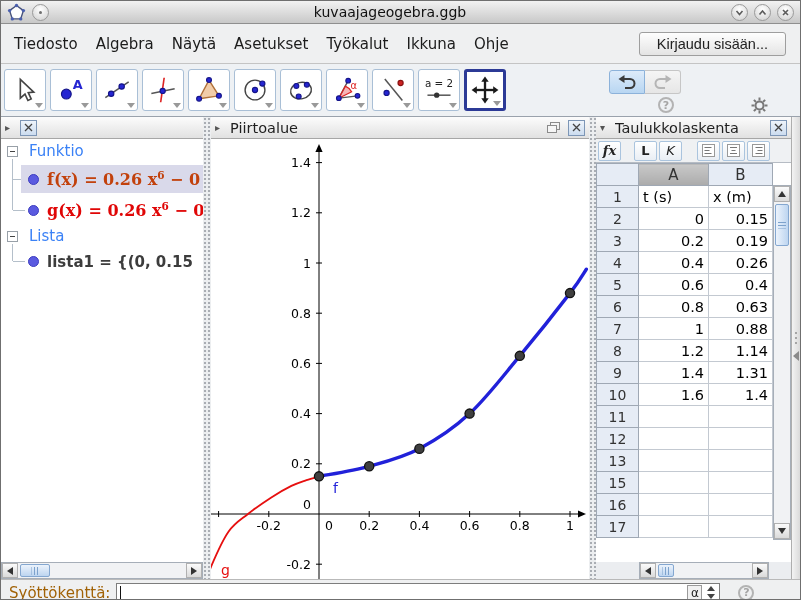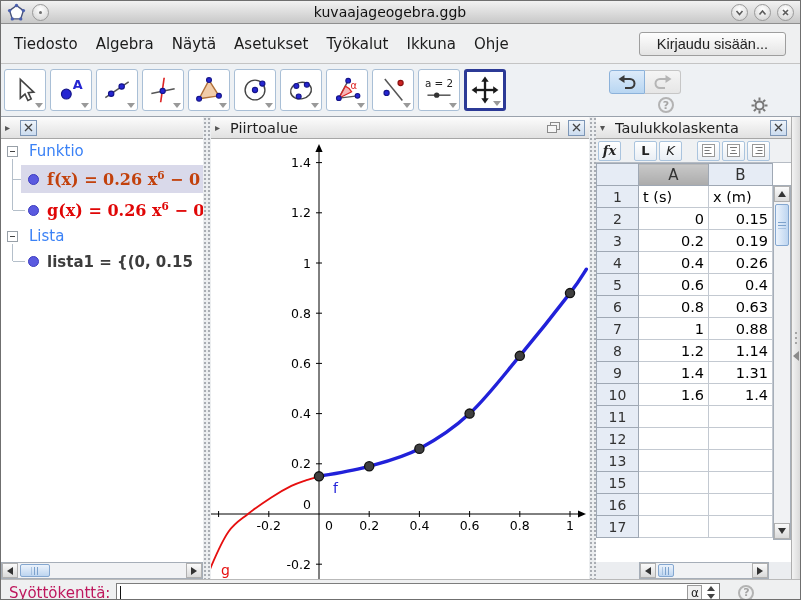--- a/index.html
+++ b/index.html
@@ -123,21 +123,21 @@
   .vscroll .sb-btn { width:auto; height:16px; flex:none; }
   .vsb-track { flex:1; position:relative; }
   .vsb-thumb { position:absolute; left:1px; right:1px; top:2px; height:42px;
                background:linear-gradient(90deg,#ecf3fc,#bdd5f0); border:1px solid #84a7d0; border-radius:2px; }
   .sheet-bottom { height:17px; flex:none; display:flex; background:#ebedf0; }
   .sheet-bottom .hscroll { margin-left:43px; width:130px; }
 
   
   .inputbar { height:26px; flex:none; background:#eff0f1; border-top:1px solid #b9b9b9;
               display:flex; align-items:center; padding-left:8px; }
-  .inputbar label { font-size:15px; color:#be185d; margin-right:6px; white-space:pre; }
+  .inputbar label { font-size:15px; color:#a16207; margin-right:6px; white-space:pre; }
   .field { width:604px; height:20px; background:#fff; border:1px solid #7d7d7d;
            display:flex; align-items:center; padding:0 2px; gap:3px; }
   .caret-line { width:1px; height:14px; background:#111; margin-left:1px; }
   .field .spacer { flex:1; }
   .alphabtn { width:15px; height:16px; border:1px solid #9a9a9a; background:#f1f1f1; font-size:12px;
               color:#222; display:flex; align-items:center; justify-content:center; flex:none; }
   .spinner { display:flex; flex-direction:column; gap:3px; padding:0 2px; }
   .sp-u { width:0;height:0;border-left:4px solid transparent;border-right:4px solid transparent;border-bottom:5px solid #444; }
   .sp-d { width:0;height:0;border-left:4px solid transparent;border-right:4px solid transparent;border-top:5px solid #444; }
   .inputbar .qcircle { margin-left:18px; }

